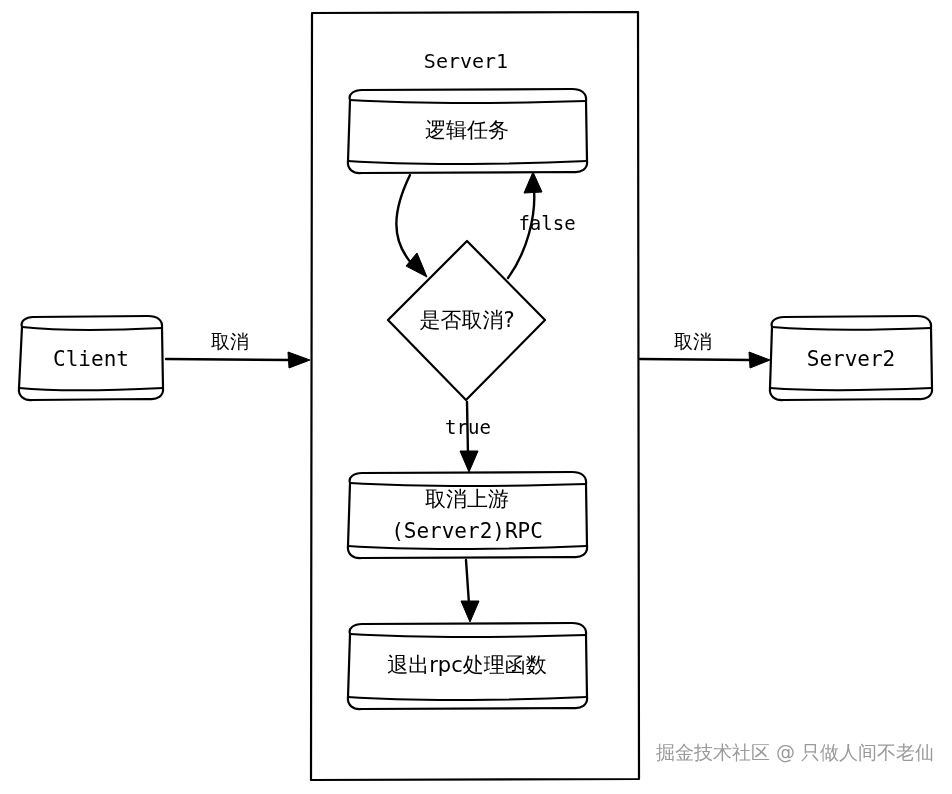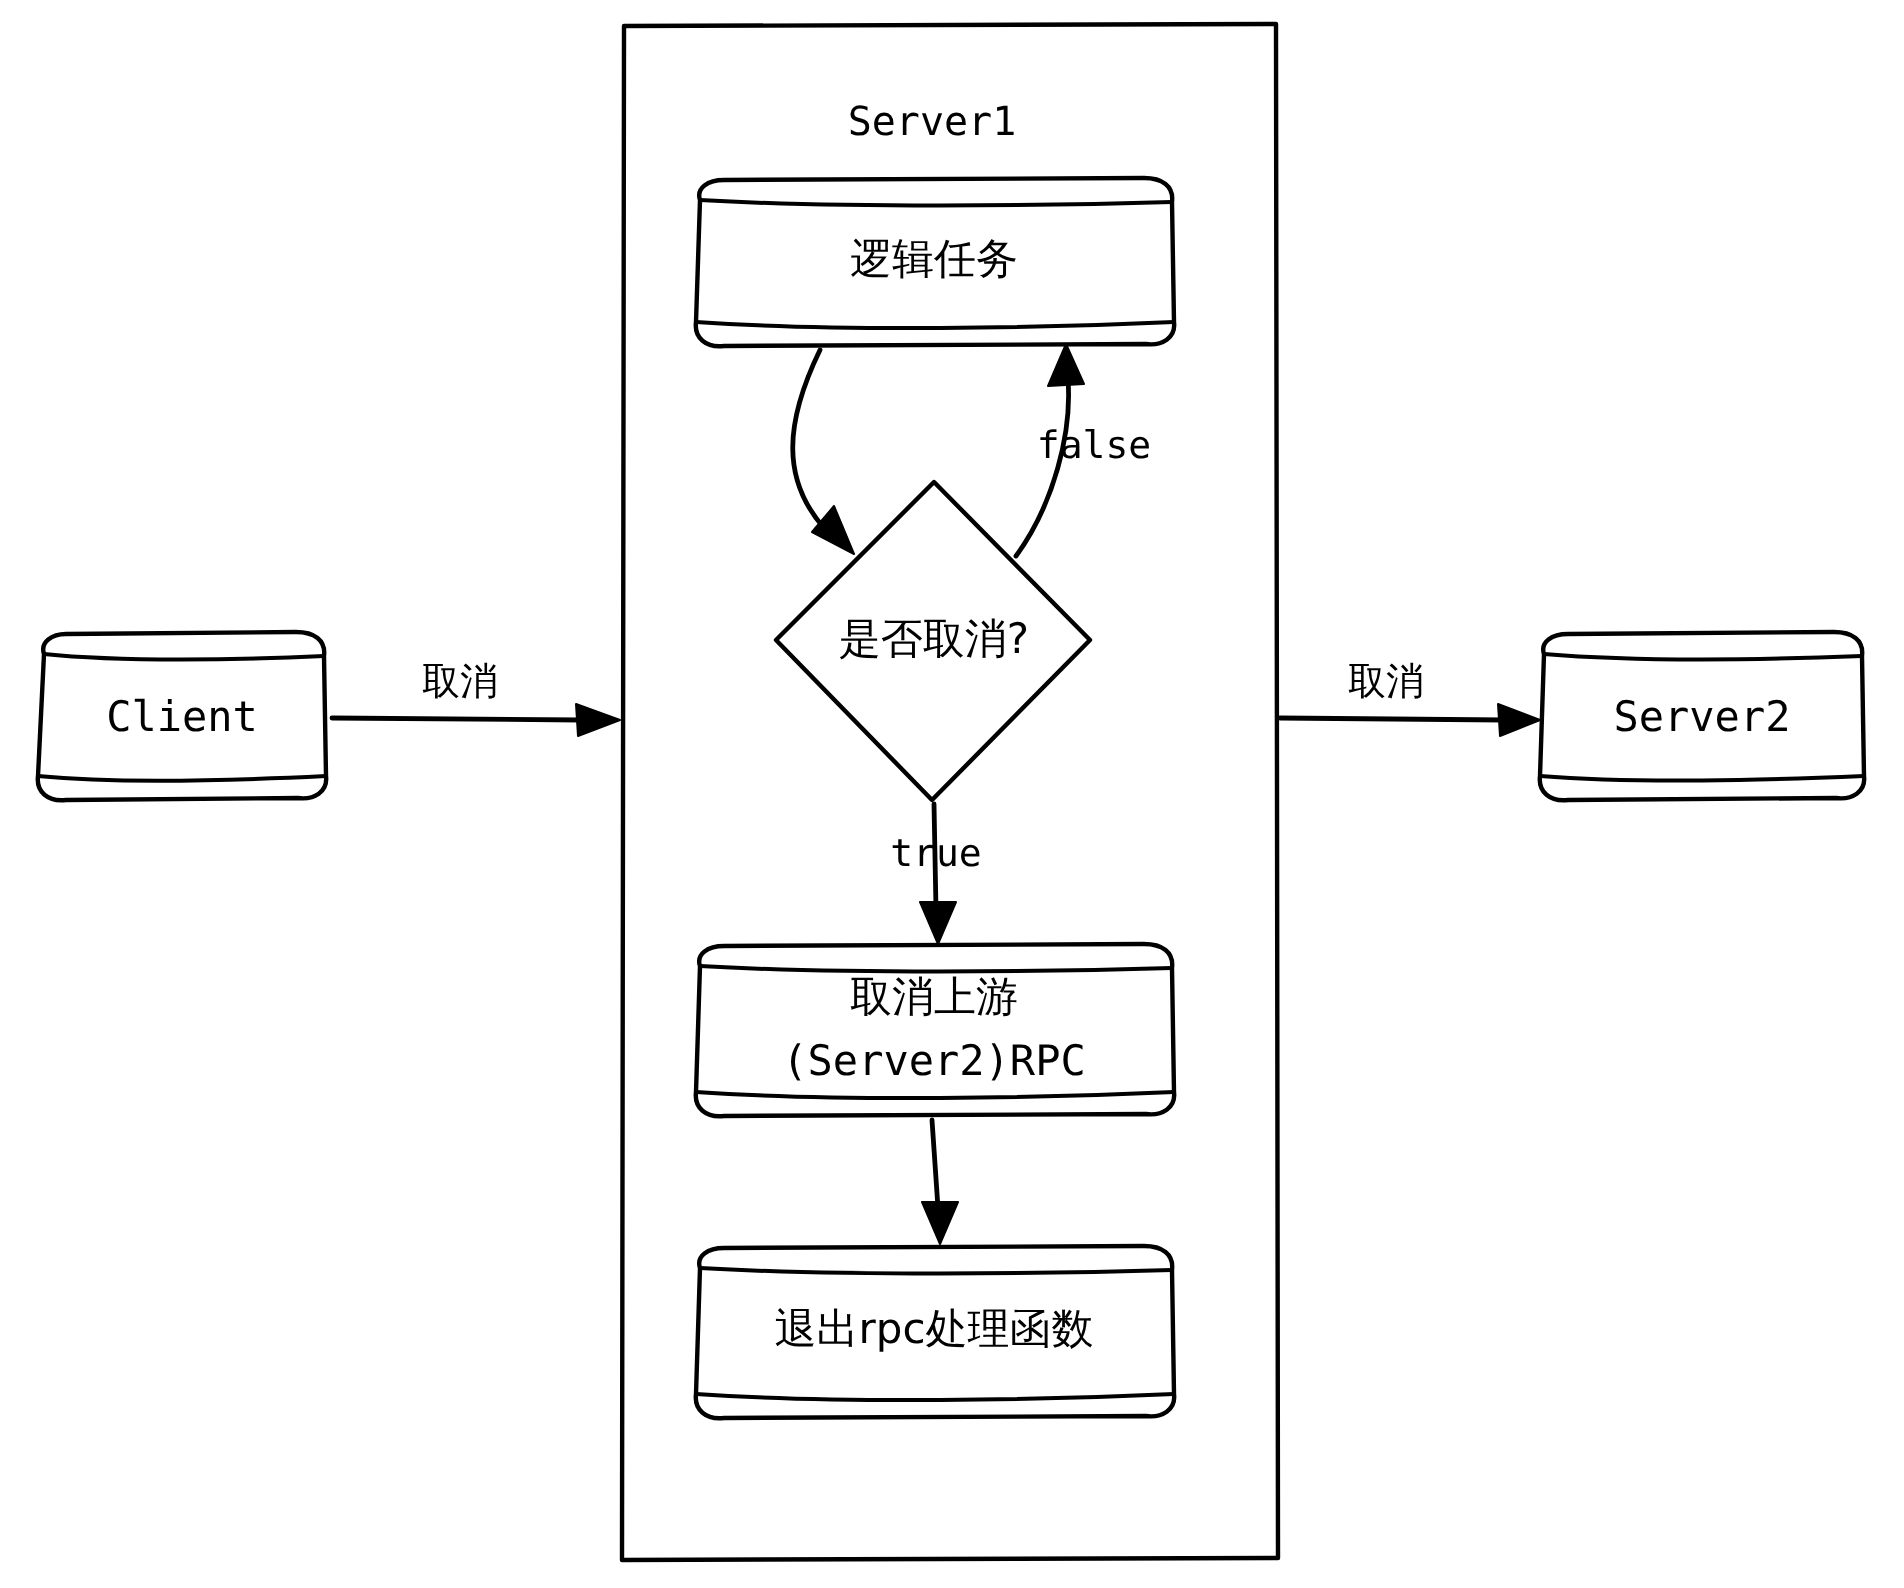--- a/index.html
+++ b/index.html
@@ -184,14 +184,15 @@
     </g>
 
     <g>
       <path class="connector" d="M640,359 L752,360"></path>
       <path class="arrow-head" d="M770,360 L749,352 L750,368 Z"></path>
       <text class="edge-label-cn" x="693" y="342">取消</text>
     </g>
 
   </svg>
 
+  <div class="watermark">掘金技术社区 @ 只做人间不老仙</div>
 
 </div>
 
 </body></html>

